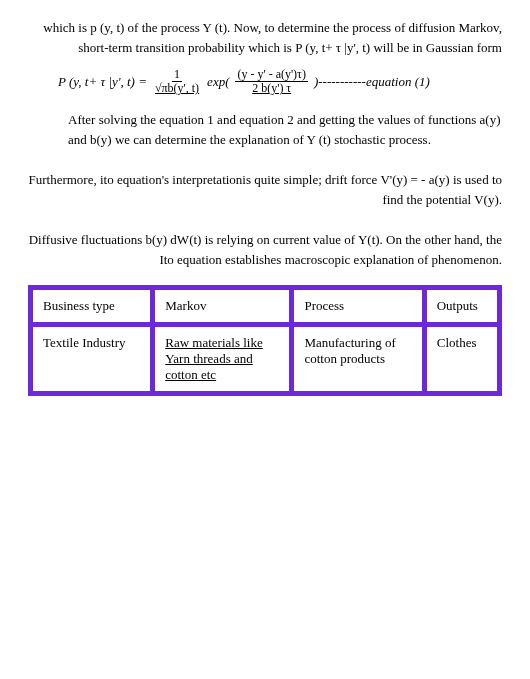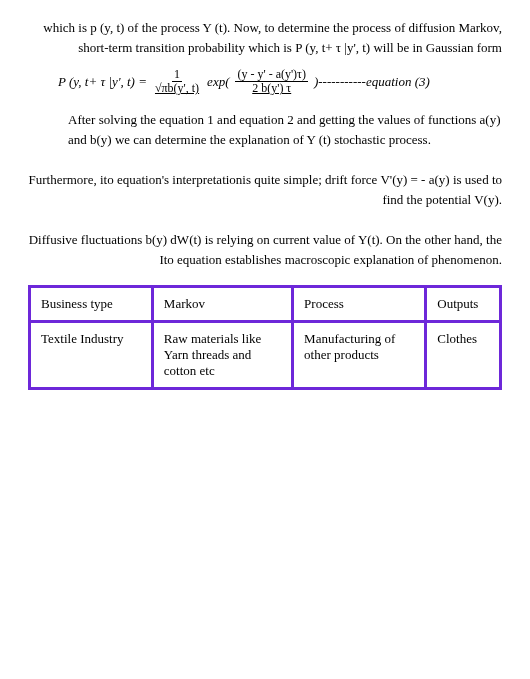--- a/index.html
+++ b/index.html
@@ -68,21 +68,21 @@
     
     table {
       border-collapse: collapse;
       width: 100%;
       margin-top: 14px;
       font-family: "Times New Roman", Times, serif;
       font-size: 13px;
     }
 
     table td {
-      border: 3px solid #6d28d9;
+      border: 5px solid #6d28d9;
       padding: 8px 10px;
       vertical-align: top;
     }
 
     table tr:first-child td {
       font-weight: normal;
       vertical-align: middle;
     }
   </style>
 </head>
@@ -99,21 +99,21 @@
     <span class="denominator" style="white-space:nowrap;">√πb(y', t)</span>
   </span>
   <span style="white-space:nowrap;">
     exp(
   </span>
   <span class="fraction">
     <span class="numerator" style="white-space:nowrap;">(y - y' - a(y')τ)</span>
     <span class="denominator" style="white-space:nowrap;">2 b(y') τ</span>
   </span>
   <span>
-    )-----------<span>equation (3)</span>
+    )-----------<span>equation (1)</span>
   </span>
 </div>
 
 <p class="indent-block">After solving the equation 1 and equation 2 and getting the values of functions a(y) and b(y) we can determine the explanation of Y (t) stochastic process.</p>
 
 <p class="text-block">Furthermore, ito equation's interpretationis quite simple; drift force V'(y) = - a(y) is used to find the potential V(y).</p>
 
 <div class="spacer"></div>
 
 <p class="text-block">Diffusive fluctuations b(y) dW(t) is relying on current value of Y(t). On the other hand, the Ito equation establishes macroscopic explanation of phenomenon.</p>
@@ -121,21 +121,21 @@
 <table>
   <tbody>
     <tr>
       <td>Business type</td>
       <td>Markov</td>
       <td>Process</td>
       <td>Outputs</td>
     </tr>
     <tr>
       <td>Textile Industry</td>
-      <td style="white-space: pre-line;">Raw materials like
+      <td style="white-space: pre-line; text-decoration: underline;">Raw materials like
 Yarn threads and
 cotton etc</td>
       <td style="white-space: pre-line;">Manufacturing of
-other products</td>
+cotton products</td>
       <td>Clothes</td>
     </tr>
   </tbody>
 </table>
 
 </body></html>

